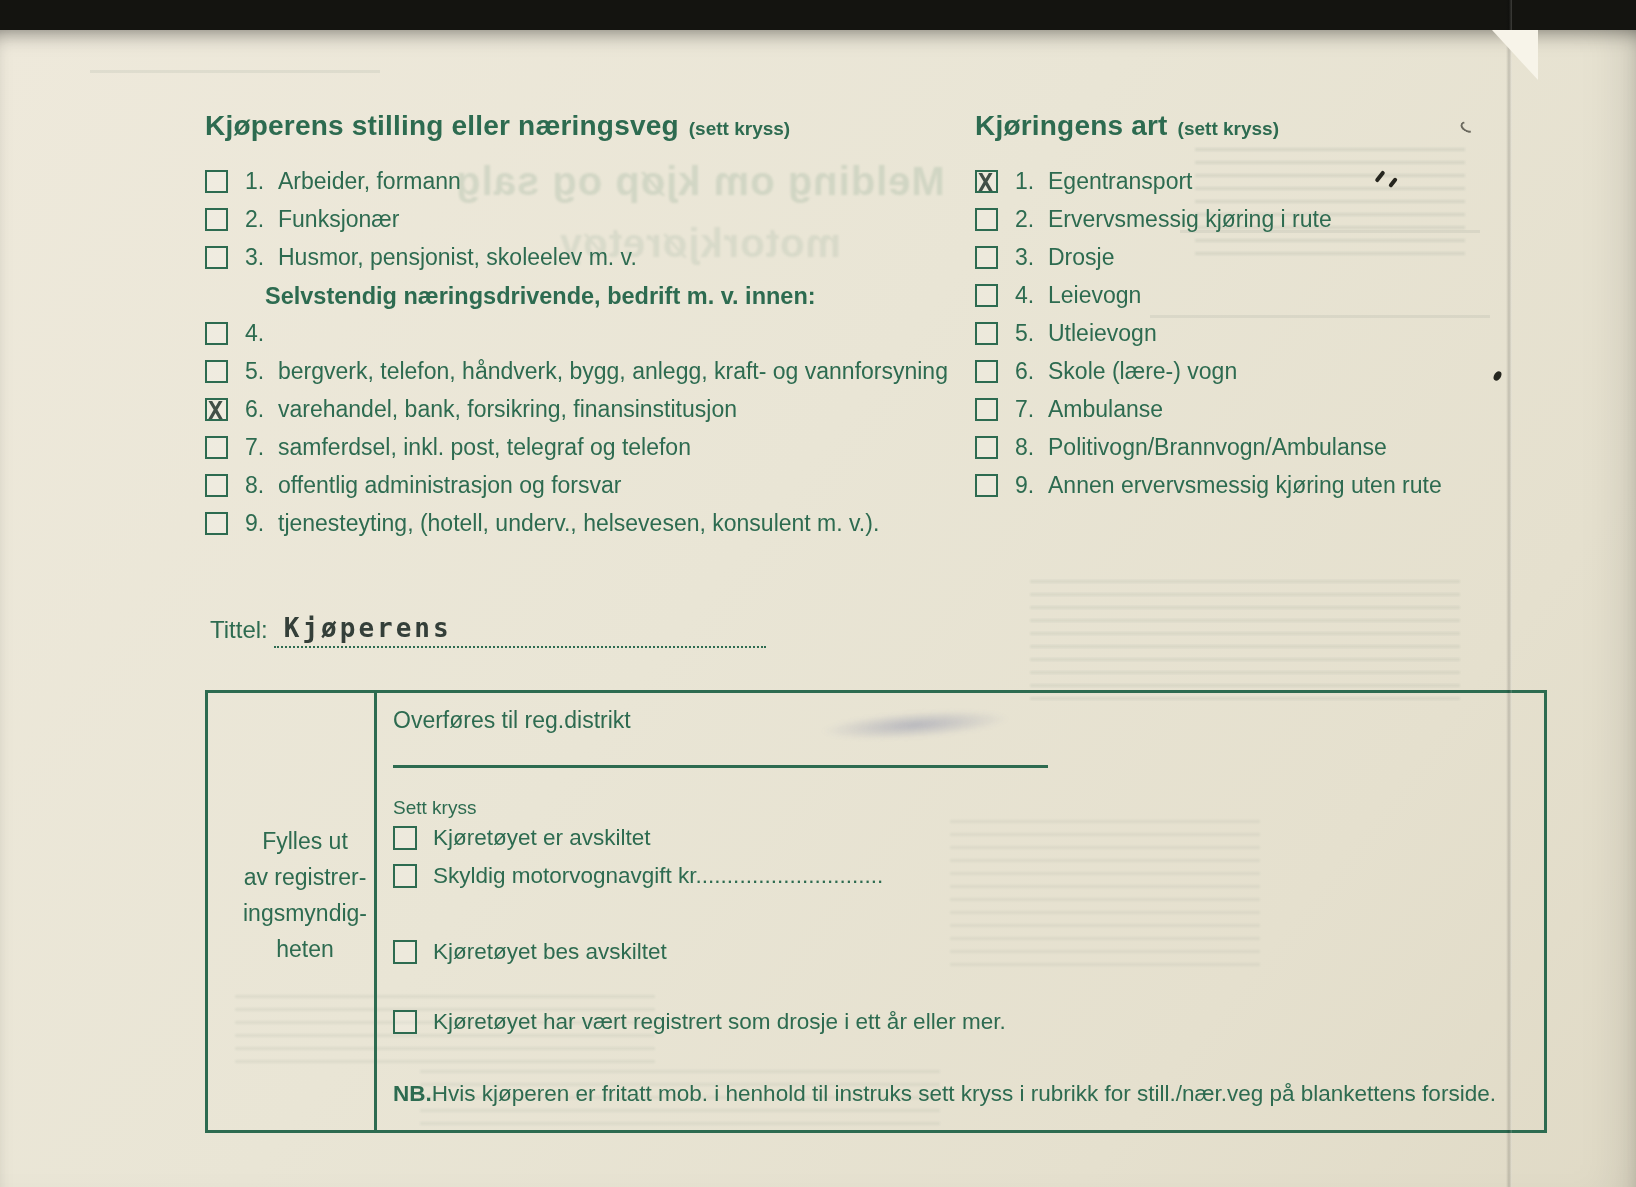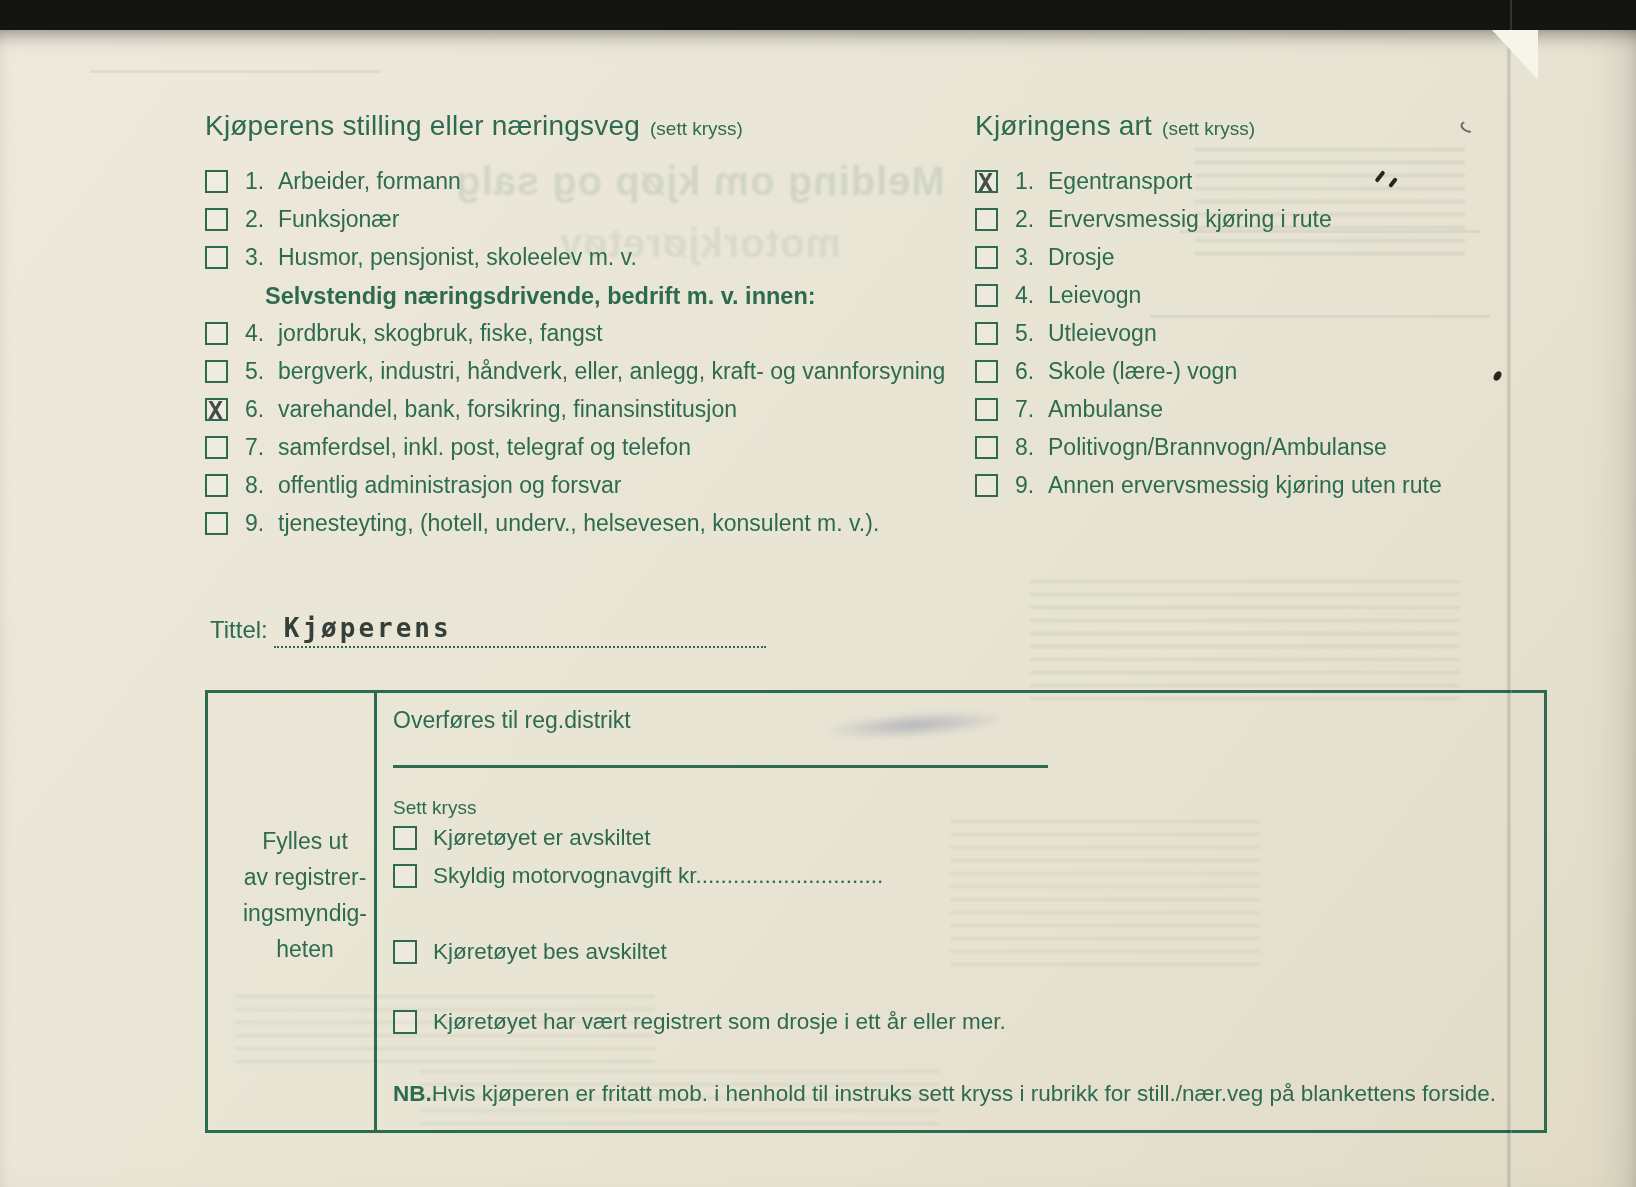--- a/index.html
+++ b/index.html
@@ -37,21 +37,21 @@
     filter:blur(2px);transform:rotate(-4deg)}
 
   .speck{position:absolute;background:#26261f}
   .speck-a1{left:1378px;top:140px;width:4px;height:13px;transform:rotate(38deg);border-radius:2px}
   .speck-a2{left:1391px;top:147px;width:4px;height:11px;transform:rotate(38deg);border-radius:2px}
   .speck-b{left:1494px;top:341px;width:7px;height:10px;border-radius:60% 40% 60% 40%;transform:rotate(18deg)}
   .speck-c{left:1460px;top:92px;width:15px;height:10px;background:none;border:2px solid rgba(40,40,33,.65);
     border-color:transparent transparent rgba(40,40,33,.65) rgba(40,40,33,.65);border-radius:50%;transform:rotate(28deg)}
 
   
-  .col-header{position:absolute;font-weight:normal;font-size:28px;color:var(--g);white-space:nowrap;letter-spacing:.2px}
+  .col-header{position:absolute;font-weight:bold;font-size:28px;color:var(--g);white-space:nowrap;letter-spacing:.2px}
   .col-header .suffix{font-size:19px;margin-left:10px;letter-spacing:0}
   .hdr-left{left:205px;top:80px}
   .hdr-right{left:975px;top:80px}
 
   
   .col{position:absolute;width:820px}
   .col-left{left:205px;top:139px}
   .col-right{left:975px;top:139px}
   .row{display:flex;align-items:center;height:24px;margin-bottom:14px;white-space:nowrap}
   .cb{width:23px;height:23px;border:2px solid var(--g);flex:none;position:relative;background:rgba(255,255,255,.18)}
@@ -128,26 +128,25 @@
     </div>
     <div class="row">
       <span class="cb"></span>
       <span class="num">3.</span>
       <span class="lbl">Husmor, pensjonist, skoleelev m. v.</span>
     </div>
     <div class="subheader">Selvstendig næringsdrivende, bedrift m. v. innen:</div>
     <div class="row">
       <span class="cb"></span>
       <span class="num">4.</span>
-      <span class="lbl">jordbruk, skogbruk, fiske, fangst</span>
     </div>
     <div class="row">
       <span class="cb"></span>
       <span class="num">5.</span>
-      <span class="lbl">bergverk, industri, håndverk, eller, anlegg, kraft- og vannforsyning</span>
+      <span class="lbl">bergverk, telefon, håndverk, bygg, anlegg, kraft- og vannforsyning</span>
     </div>
     <div class="row">
       <span class="cb">
           <span class="mark">X</span>
         </span>
       <span class="num">6.</span>
       <span class="lbl">varehandel, bank, forsikring, finansinstitusjon</span>
     </div>
     <div class="row">
       <span class="cb"></span>

